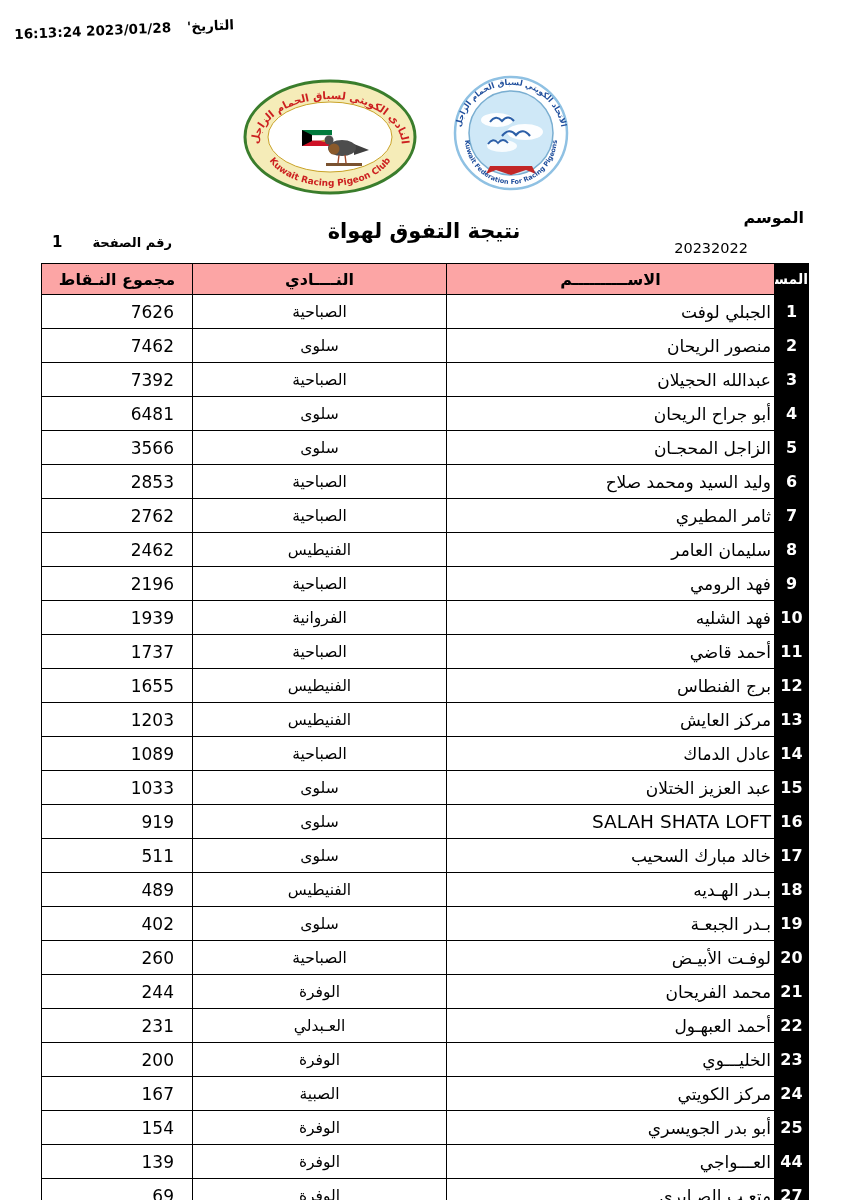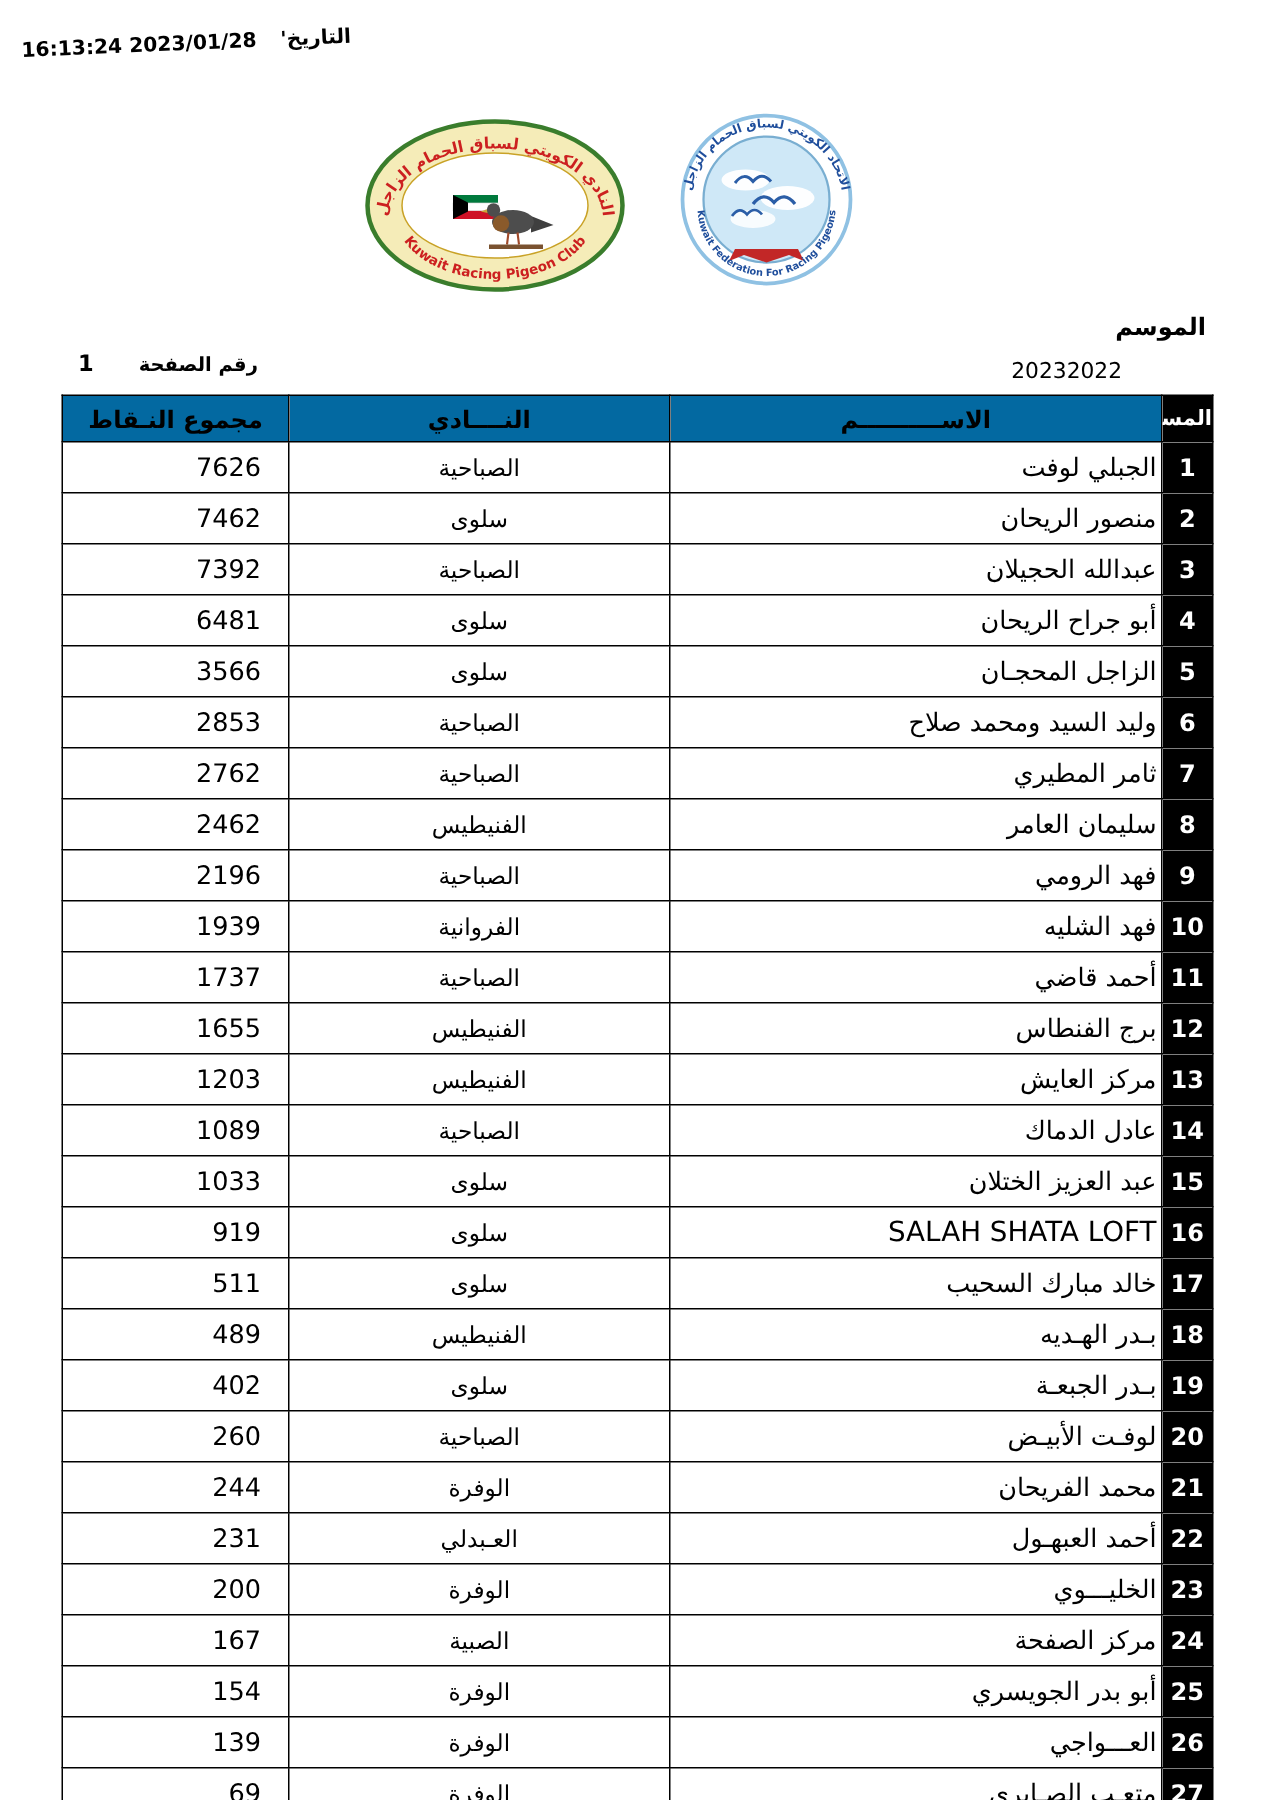--- a/index.html
+++ b/index.html
@@ -15,21 +15,21 @@
   .title{position:absolute;top:219px;left:0;width:100%;text-align:center;font-size:21px;font-weight:bold;}
   .season-label{position:absolute;top:208px;right:44px;font-size:16px;font-weight:bold;}
   .season-value{position:absolute;top:240px;right:100px;font-size:14.5px;}
   .pagenum{position:absolute;top:233px;left:52px;display:flex;align-items:baseline;gap:30px;}
   .pagenum .val{font-size:15px;font-weight:bold;}
   .pagenum .lbl{font-size:13px;font-weight:bold;}
 
   table.results{position:absolute;top:263px;left:41px;width:767px;border-collapse:collapse;
     direction:rtl;table-layout:fixed;background:#fff;}
   .results th,.results td{border:1px solid #000;overflow:hidden;white-space:nowrap;padding:0;vertical-align:middle;}
-  .results thead th{height:30px;font-size:16px;font-weight:bold;text-align:center;background:#0369a1;}
+  .results thead th{height:30px;font-size:16px;font-weight:bold;text-align:center;background:#fca5a5;}
   .results thead th.serial{background:#000;color:#fff;font-size:14px;}
   .results tbody td{height:33px;font-size:17px;}
   .results td.serial{background:#000;color:#fff;font-weight:bold;text-align:center;font-size:16px;}
   .results td.name{text-align:right;padding:0 3px;margin-left:42px;}
   .results td.name.latin{font-size:18.5px;}
   .results td.club{text-align:center;font-size:15.5px;margin-top:15px;}
   .results td.points{text-align:right;padding-right:18px;}
   col.c-serial{width:34px;} col.c-name{width:328px;} col.c-club{width:254px;} col.c-points{width:151px;}
 </style>
 </head>
@@ -91,20 +91,21 @@
     </g>
     <polygon points="38,96 80,96 84,104 74,100 59,105 44,100 34,104" fill="#c22727"></polygon>
     <text font-size="8" font-weight="bold" fill="#1f4e9c" text-anchor="middle">
       <textPath href="#fedTop" startOffset="50%">الاتحاد الكويتي لسباق الحمام الزاجل</textPath>
     </text>
     <text font-size="6.5" font-weight="bold" fill="#1f4e9c" text-anchor="middle">
       <textPath href="#fedBot" startOffset="50%">Kuwait Federation For Racing Pigeons</textPath>
     </text>
   </svg>
 
+  <div class="title">نتيجة التفوق لهواة</div>
 
   <div class="season-label">الموسم</div>
   <div class="season-value">20232022</div>
 
   <div class="pagenum">
     <span class="val">1</span>
     <span class="lbl">رقم الصفحة</span>
   </div>
 
   <table class="results">
@@ -256,32 +257,32 @@
           <td class="points">231</td>
         </tr>
         <tr>
           <td class="serial">23</td>
           <td class="name">الخليـــوي</td>
           <td class="club">الوفرة</td>
           <td class="points">200</td>
         </tr>
         <tr>
           <td class="serial">24</td>
-          <td class="name">مركز الصفحة</td>
+          <td class="name">مركز الكويتي</td>
           <td class="club">الصبية</td>
           <td class="points">167</td>
         </tr>
         <tr>
           <td class="serial">25</td>
           <td class="name">أبو بدر الجويسري</td>
           <td class="club">الوفرة</td>
           <td class="points">154</td>
         </tr>
         <tr>
-          <td class="serial">26</td>
+          <td class="serial">44</td>
           <td class="name">العـــواجي</td>
           <td class="club">الوفرة</td>
           <td class="points">139</td>
         </tr>
         <tr>
           <td class="serial">27</td>
           <td class="name">متعـب الصـابري</td>
           <td class="club">الوفرة</td>
           <td class="points">69</td>
         </tr>

